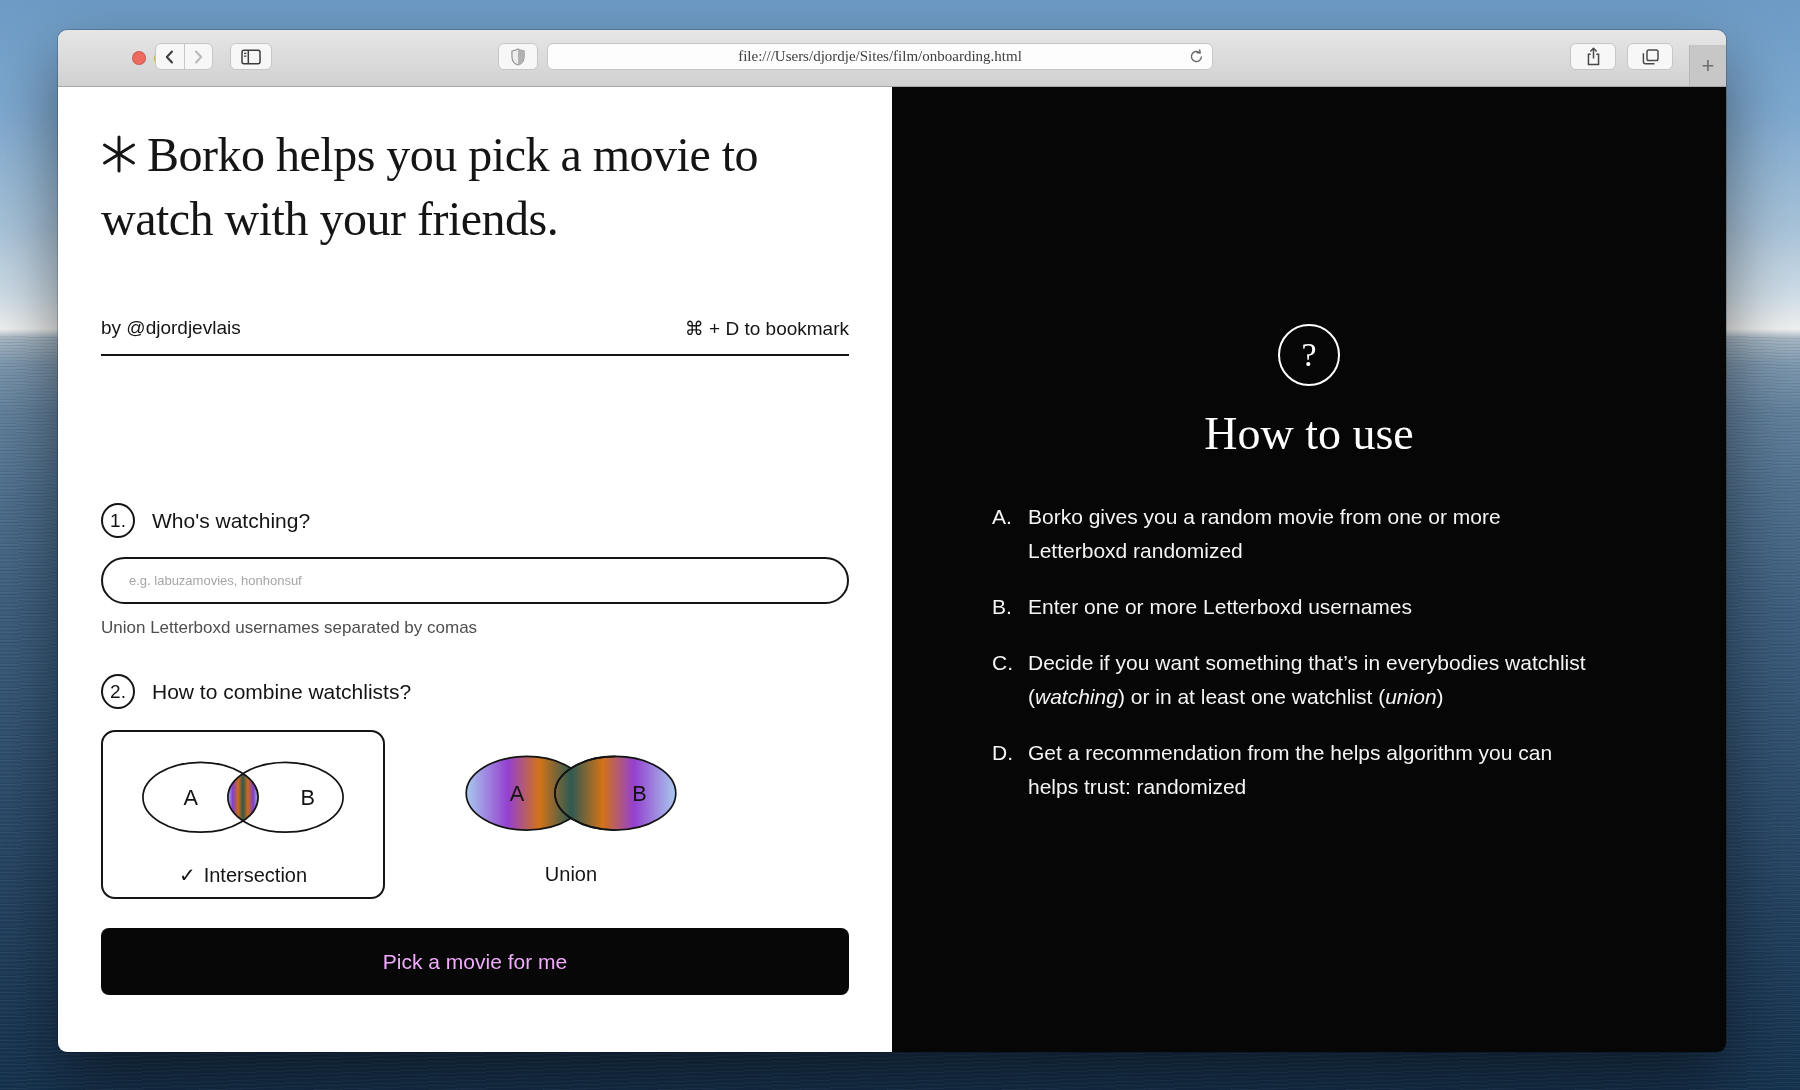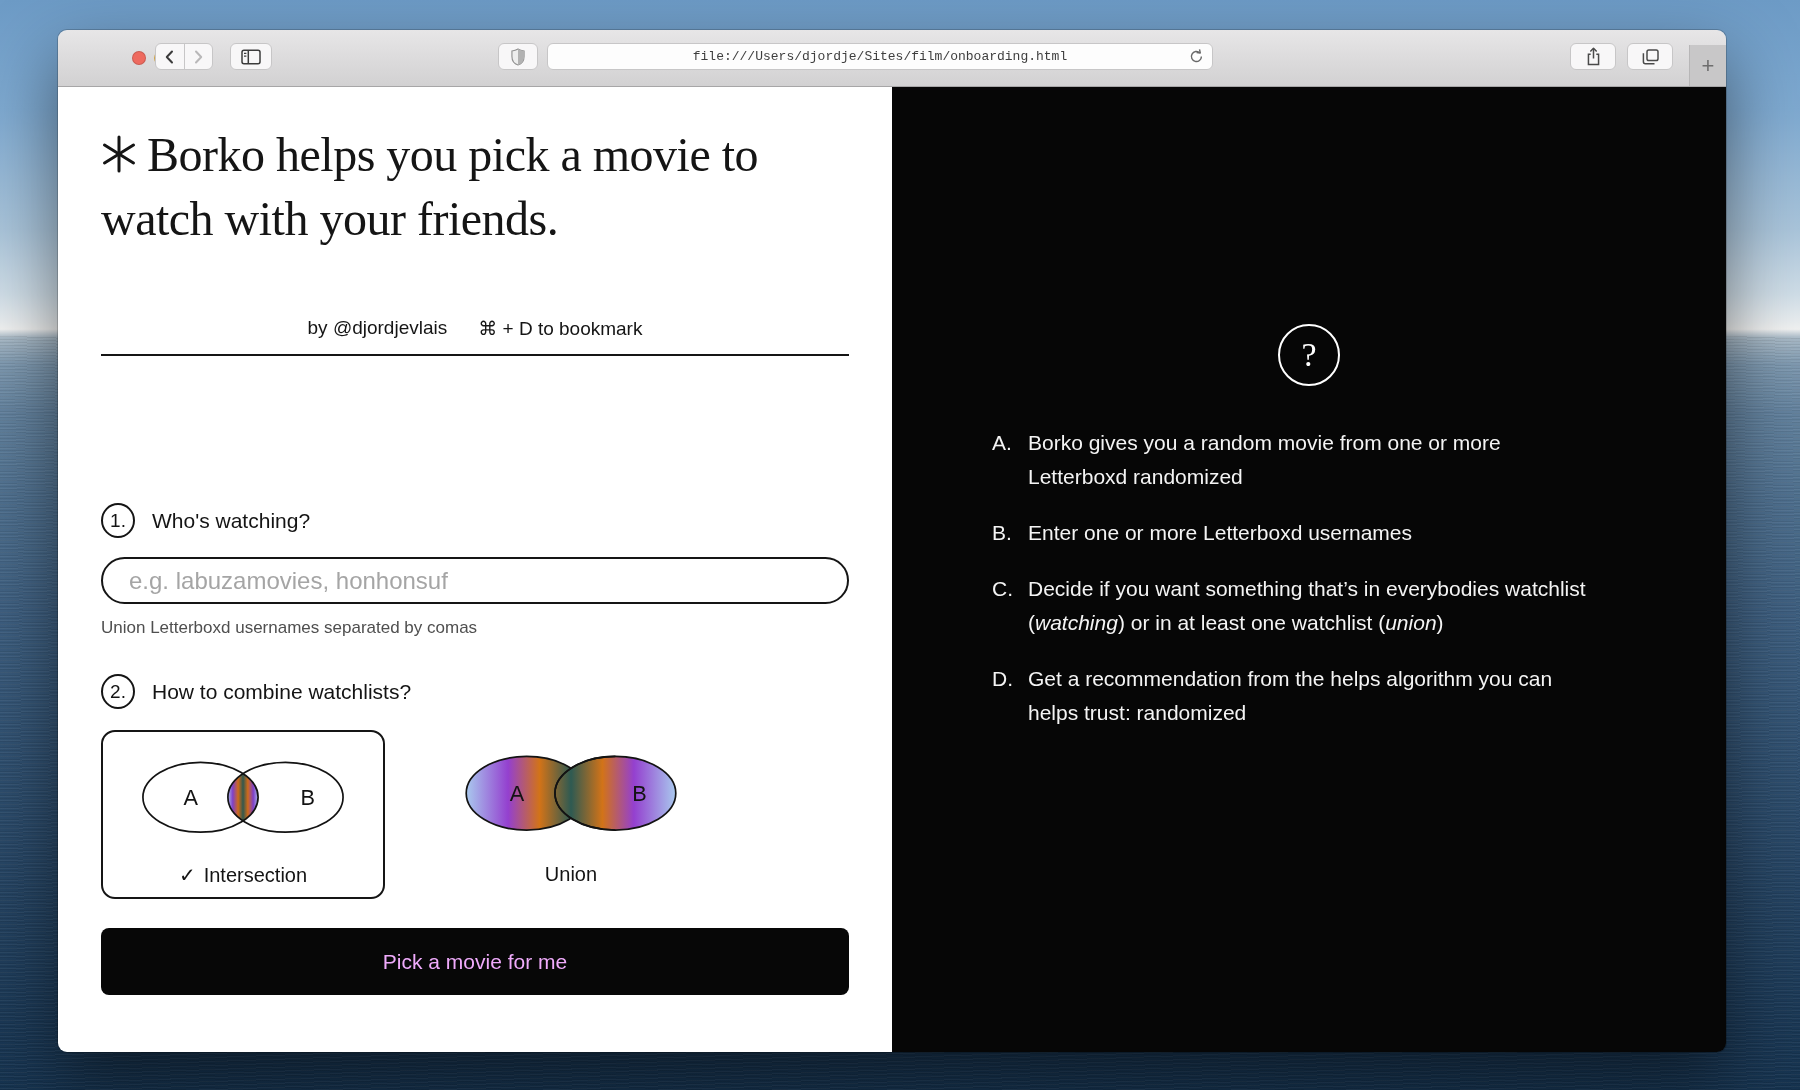--- a/index.html
+++ b/index.html
@@ -21,43 +21,43 @@
   .light{position:absolute;top:21px;width:14px;height:14px;border-radius:50%;
     border:1px solid rgba(0,0,0,0.15);box-sizing:border-box;}
   .nav-group{position:absolute;left:97px;top:13px;height:27px;width:58px;display:flex;
     background:#f8f7f8;border:1px solid #c7c6c7;border-radius:6px;box-sizing:border-box;}
   .nav-cell{flex:1;display:flex;align-items:center;justify-content:center;}
   .nav-cell:first-child{border-right:1px solid #c7c6c7;}
   .urlfield{position:absolute;left:489px;top:13px;width:666px;height:27px;background:#fdfdfd;
     border:1px solid #c7c6c7;border-radius:6px;box-sizing:border-box;display:flex;
     align-items:center;justify-content:center;}
   .urlfield input{border:none;outline:none;background:transparent;width:100%;text-align:center;
-    font-size:13px;color:#3e3e3e;font-family:Liberation Mono, monospace;}
+    font-size:15px;color:#3e3e3e;font-family:Liberation Serif, serif;}
   .reload{position:absolute;right:7px;top:4px;cursor:default;}
   .newtab{position:absolute;right:0;top:15px;bottom:0;width:36px;background:#c8c7c8;
     border-left:1px solid #b7b6b7;display:flex;align-items:center;justify-content:center;
     font-size:22px;color:#6e6e6e;}
   
   .content{display:flex;height:965px;}
   .left-pane{width:834px;background:#ffffff;box-sizing:border-box;padding:36px 43px 13px 43px;color:#141414;}
   .right-pane{flex:1;background:#060606;color:#f4f4f4;display:flex;flex-direction:column;align-items:center;}
   
   .title{font-family:"Liberation Serif",serif;font-size:48px;line-height:64px;color:#151515;
     letter-spacing:-0.5px;}
   .star-icon{display:inline-block;vertical-align:-3px;margin-right:10px;}
-  .byline-row{display:flex;justify-content:center;margin-top:66px;font-size:19px;color:#151515;gap:31px;}
+  .byline-row{display:flex;justify-content:space-between;margin-top:66px;font-size:19px;color:#151515;gap:31px;}
   .rule{border:none;border-top:2px solid #151515;margin:14px 0 0 0;}
   .step-row{display:flex;align-items:center;gap:17px;}
   .step1{margin-top:147px;}
   .step2{margin-top:35px;}
   .stepnum{width:34px;height:35px;border:2px solid #151515;border-radius:50%;display:flex;
     align-items:center;justify-content:center;font-size:19px;box-sizing:border-box;}
   .steplabel{font-size:21px;}
   .users-input{margin-top:19px;width:100%;height:47px;border:2px solid #151515;border-radius:26px;
-    box-sizing:border-box;padding:0 26px;font-size:24px;font-family:"Liberation Sans",sans-serif;
+    box-sizing:border-box;padding:0 26px;font-size:13px;font-family:"Liberation Sans",sans-serif;
     color:#222;outline:none;display:block;background:#fff;}
   .users-input::placeholder{color:#a5a5a5;}
   .helper{margin-top:13px;font-size:17px;color:#4f4f4f;line-height:22px;}
   .venn-row{margin-top:21px;display:flex;align-items:flex-start;gap:68px;}
   .venn-card{width:284px;height:169px;border:2px solid #151515;border-radius:14px;box-sizing:border-box;
     display:flex;flex-direction:column;align-items:center;cursor:pointer;}
   .venn-card svg{margin-top:18px;}
   .venn-caption{margin-top:9px;font-size:20px;display:flex;align-items:center;gap:8px;}
   .venn-union{display:flex;flex-direction:column;align-items:center;cursor:pointer;}
   .venn-union svg{margin-top:16px;}
@@ -236,20 +236,21 @@
               <span>Union</span>
             </div>
           </div>
         </div>
 
         <button class="submit-btn">Pick a movie for me</button>
       </div>
 
       <div class="right-pane">
         <div class="qcircle">?</div>
+        <div class="howto-heading">How to use</div>
 
         <div class="howto-list">
           <div class="hitem">
             <span class="hletter">A.</span>
             <div class="htext">
               <span>Borko gives you a random movie from one or more</span><br>
               <span>Letterboxd randomized</span>
             </div>
           </div>
           <div class="hitem">

